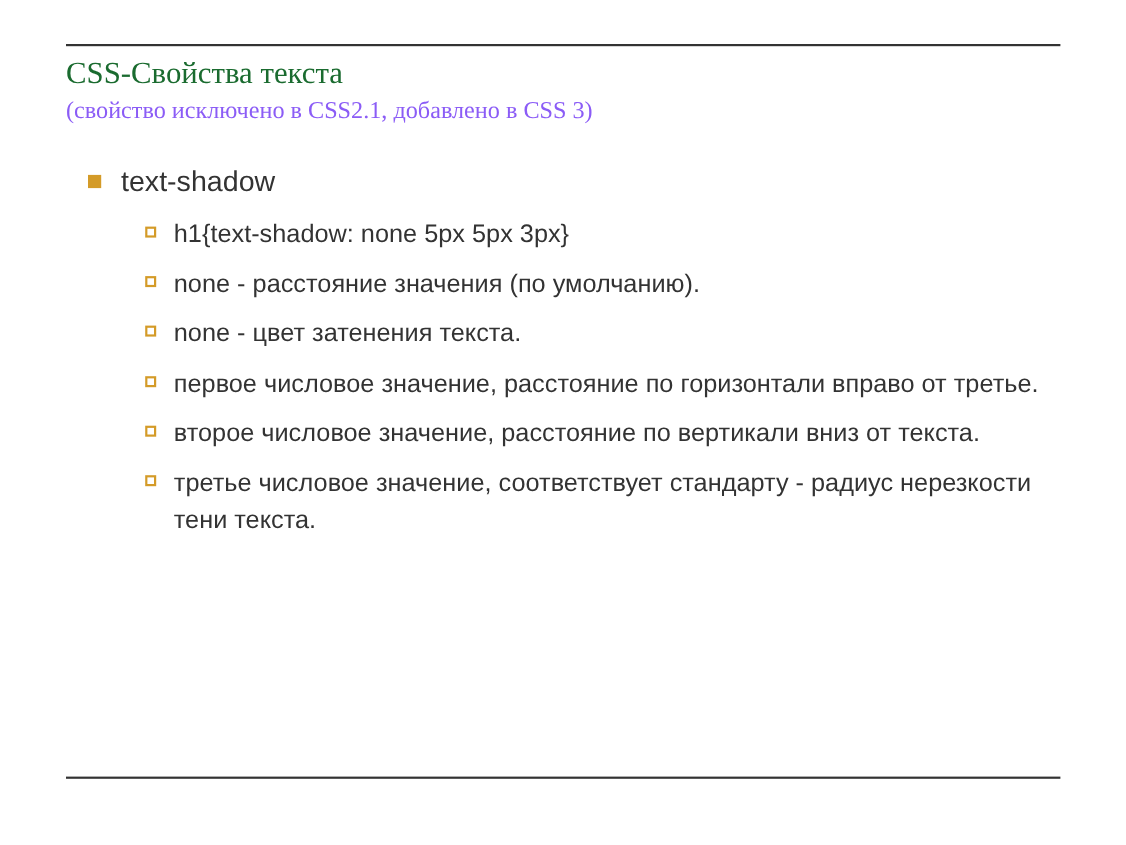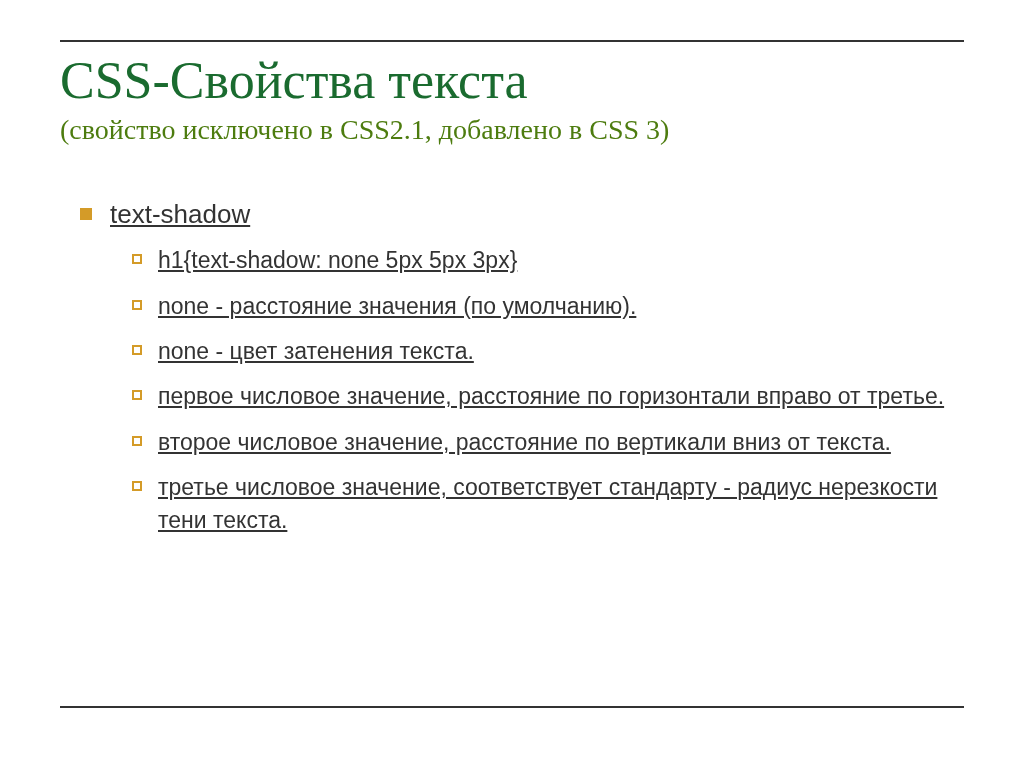--- a/index.html
+++ b/index.html
@@ -24,39 +24,38 @@
   }
   .rule-bottom {
     border-top: 2px solid #333;
     position: absolute;
     left: 60px;
     right: 60px;
     bottom: 60px;
   }
   .title {
     font-family: Garamond, "Times New Roman", Georgia, serif;
-    font-size: 52px;
+    font-size: 28px;
     font-weight: normal;
     color: #1a6b2f;
     margin: 0 0 4px 0;
     line-height: 1.1;
   }
   .subtitle {
     font-family: Garamond, "Times New Roman", Georgia, serif;
-    font-size: 28px;
+    font-size: 22px;
     font-weight: normal;
-    color: #4d7c0f;
-    margin: 0 0 51px 0;
+    color: #8b5cf6;
+    margin: 0 0 36px 0;
     line-height: 1.2;
   }
   ul.level1 {
     list-style: none;
     padding: 0;
     margin: 0 0 0 20px;
-    text-decoration: underline;
   }
   ul.level1 > li {
     position: relative;
     padding-left: 30px;
     font-size: 26px;
     color: #333;
     margin-bottom: 12px;
     line-height: 1.25;
   }
   ul.level1 > li::before {

